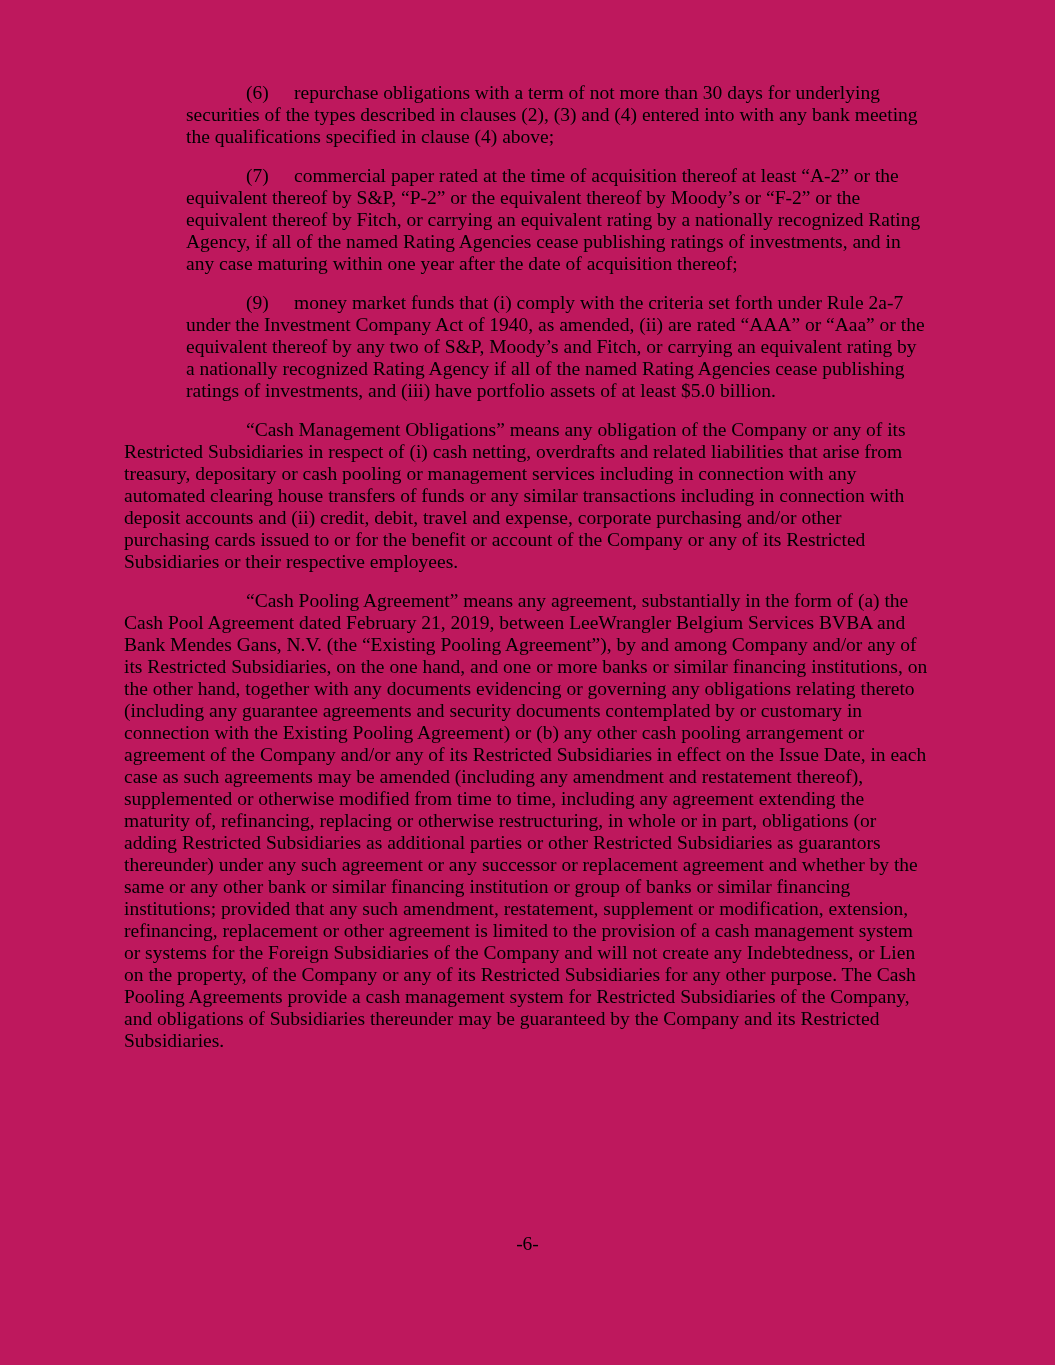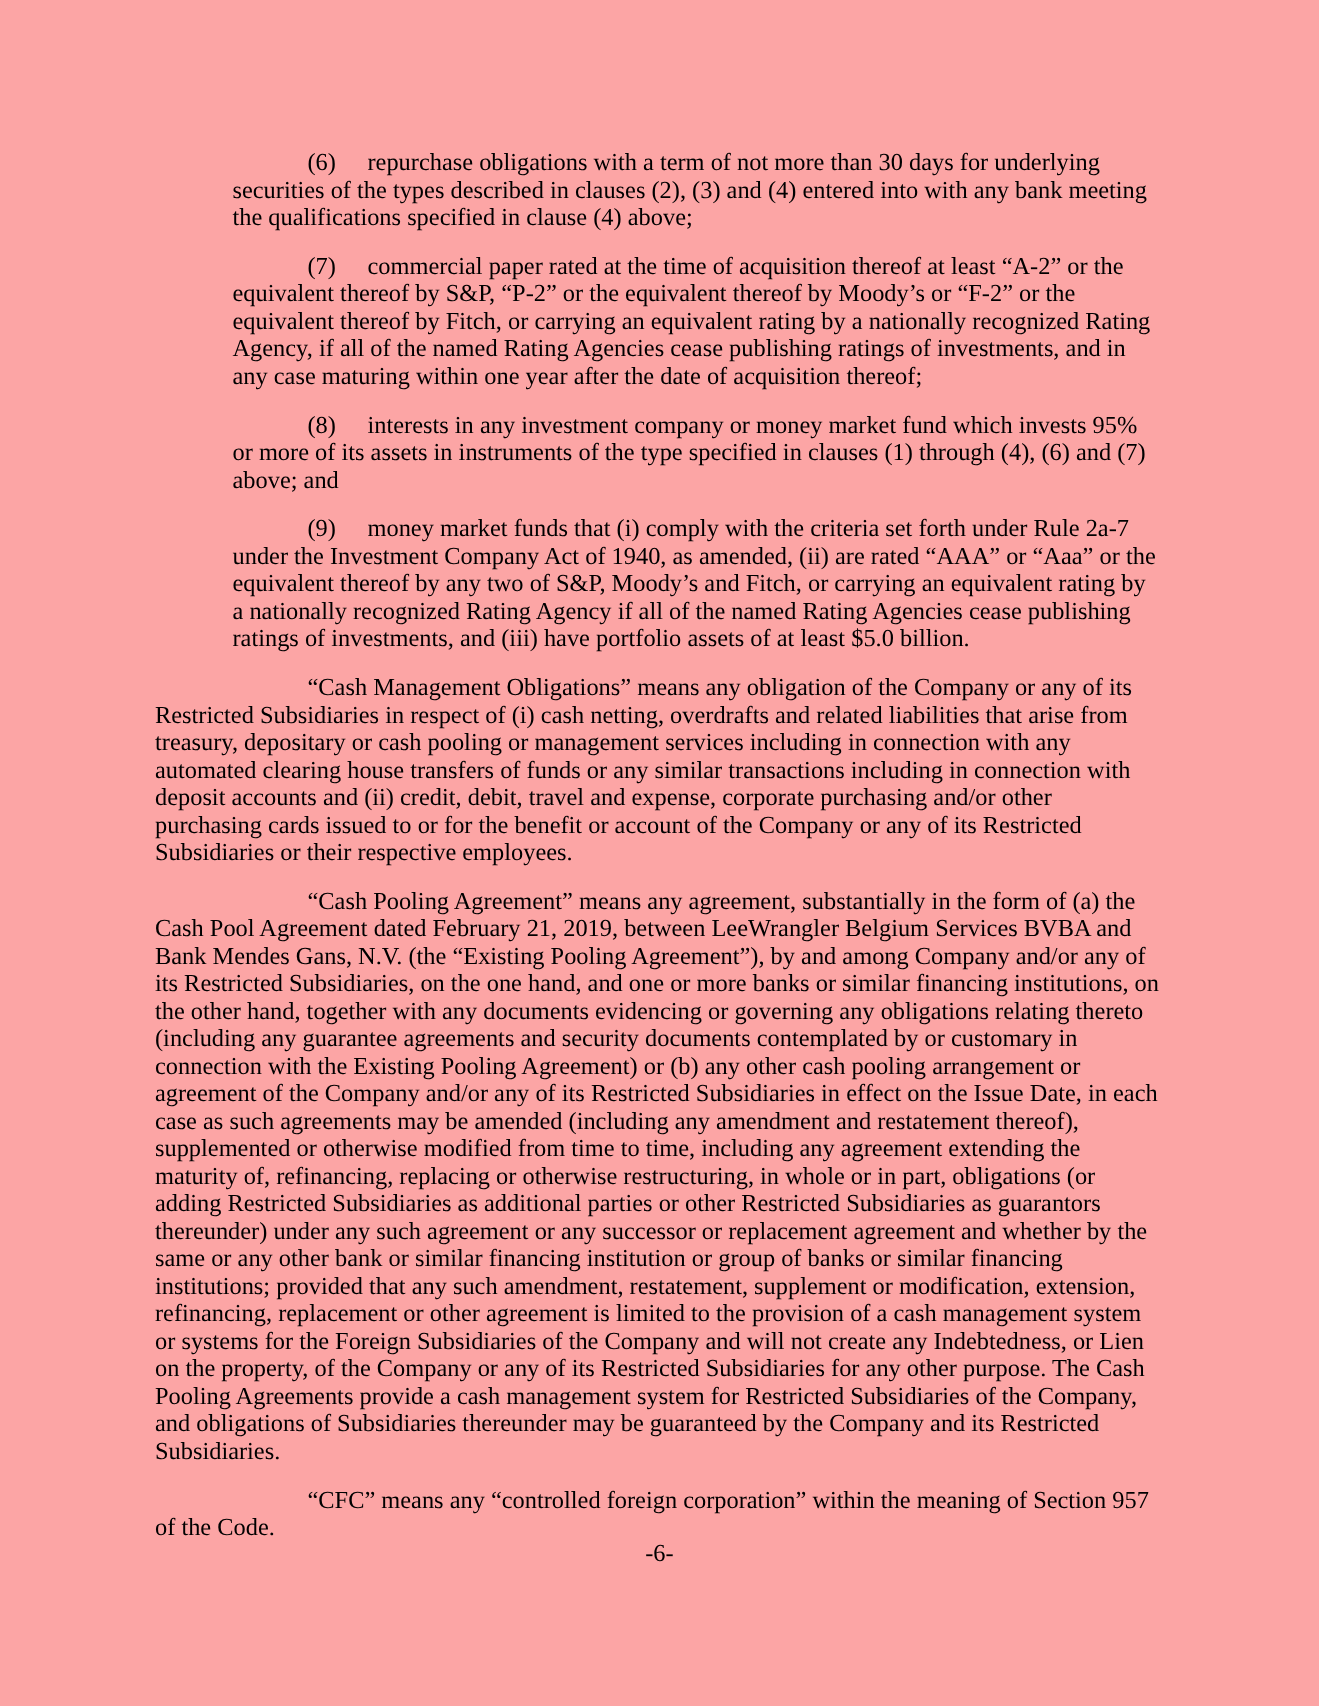--- a/index.html
+++ b/index.html
@@ -4,23 +4,23 @@
 <style>
   html, body {
     margin: 0;
     padding: 0;
     background: #ffffff;
   }
   .page {
     position: relative;
     width: 1055px;
     height: 1365px;
-    background: #fca5a5;
+    background: #be185d;
     box-sizing: border-box;
-    padding: 120px 125px 0 124px;
+    padding: 82px 125px 0 124px;
     overflow: hidden;
     font-family: "Liberation Serif", "DejaVu Serif", serif;
     font-size: 19.5px;
     line-height: 22px;
     color: #000000;
     text-align: left;
   }
   p { margin: 0; padding: 0; }
   .clause {
     margin: 0 0 17px 62px;
@@ -48,25 +48,23 @@
 </style>
 </head>
 <body>
 
 <div class="page">
 
   <p class="clause"><span class="num">(6)</span><span>repurchase obligations with a term of not more than 30 days for underlying securities of the types described in clauses (2), (3) and (4) entered into with any bank meeting the qualifications specified in clause (4) above;</span></p>
 
   <p class="clause"><span class="num">(7)</span><span>commercial paper rated at the time of acquisition thereof at least “A-2” or the equivalent thereof by S&amp;P, “P-2” or the equivalent thereof by Moody’s or “F-2” or the equivalent thereof by Fitch, or carrying an equivalent rating by a nationally recognized Rating Agency, if all of the named Rating Agencies cease publishing ratings of investments, and in any case maturing within one year after the date of acquisition thereof;</span></p>
 
-  <p class="clause"><span class="num">(8)</span><span>interests in any investment company or money market fund which invests 95% or more of its assets in instruments of the type specified in clauses (1) through (4), (6) and (7) above; and</span></p>
 
   <p class="clause"><span class="num">(9)</span><span>money market funds that (i) comply with the criteria set forth under Rule 2a-7 under the Investment Company Act of 1940, as amended, (ii) are rated “AAA” or “Aaa” or the equivalent thereof by any two of S&amp;P, Moody’s and Fitch, or carrying an equivalent rating by a nationally recognized Rating Agency if all of the named Rating Agencies cease publishing ratings of investments, and (iii) have portfolio assets of at least $5.0 billion.</span></p>
 
   <p class="definition"><span class="term">“Cash Management Obligations”</span><span> means any obligation of the Company or any of its Restricted Subsidiaries in respect of (i) cash netting, overdrafts and related liabilities that arise from treasury, depositary or cash pooling or management services including in connection with any automated clearing house transfers of funds or any similar transactions including in connection with deposit accounts and (ii) credit, debit, travel and expense, corporate purchasing and/or other purchasing cards issued to or for the benefit or account of the Company or any of its Restricted Subsidiaries or their respective employees.</span></p>
 
   <p class="definition"><span class="term">“Cash Pooling Agreement”</span><span> means any agreement, substantially in the form of (a) the Cash Pool Agreement dated February 21, 2019, between LeeWrangler Belgium Services BVBA and Bank Mendes Gans, N.V. (the “Existing Pooling Agreement”), by and among Company and/or any of its Restricted Subsidiaries, on the one hand, and one or more banks or similar financing institutions, on the other hand, together with any documents evidencing or governing any obligations relating thereto (including any guarantee agreements and security documents contemplated by or customary in connection with the Existing Pooling Agreement) or (b) any other cash pooling arrangement or agreement of the Company and/or any of its Restricted Subsidiaries in effect on the Issue Date, in each case as such agreements may be amended (including any amendment and restatement thereof), supplemented or otherwise modified from time to time, including any agreement extending the maturity of, refinancing, replacing or otherwise restructuring, in whole or in part, obligations (or adding Restricted Subsidiaries as additional parties or other Restricted Subsidiaries as guarantors thereunder) under any such agreement or any successor or replacement agreement and whether by the same or any other bank or similar financing institution or group of banks or similar financing institutions; </span><span class="ital">provided</span><span> that any such amendment, restatement, supplement or modification, extension, refinancing, replacement or other agreement is limited to the provision of a cash management system or systems for the Foreign Subsidiaries of the Company and will not create any Indebtedness, or Lien on the property, of the Company or any of its Restricted Subsidiaries for any other purpose. The Cash Pooling Agreements provide a cash management system for Restricted Subsidiaries of the Company, and obligations of Subsidiaries thereunder may be guaranteed by the Company and its Restricted Subsidiaries.</span></p>
 
-  <p class="definition"><span class="term">“CFC”</span><span> means any “controlled foreign corporation” within the meaning of Section 957 of the Code.</span></p>
 
   <div class="footer">-6-</div>
 
 </div>
 
 </body></html>

